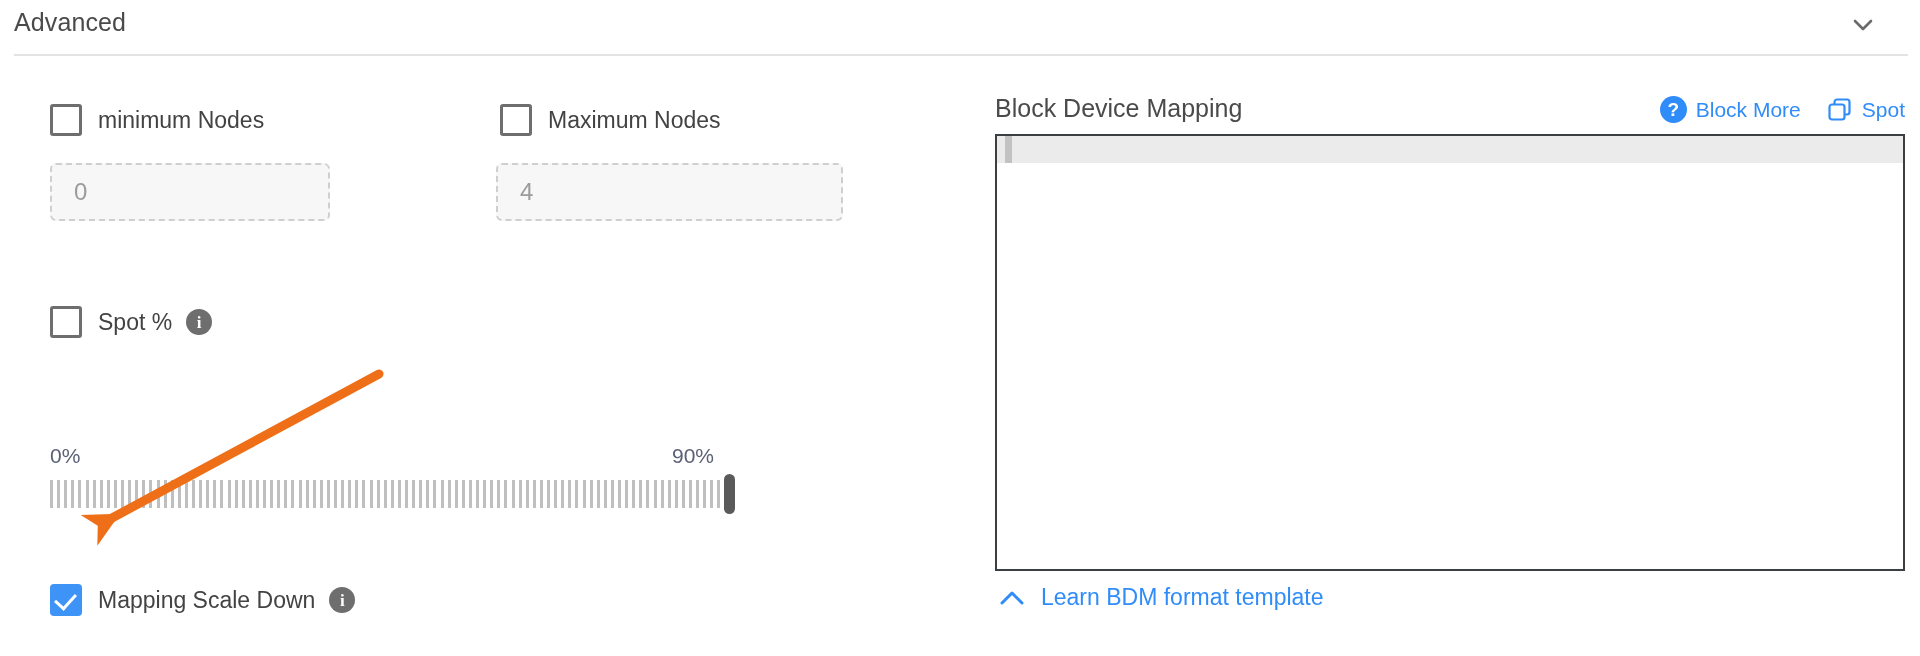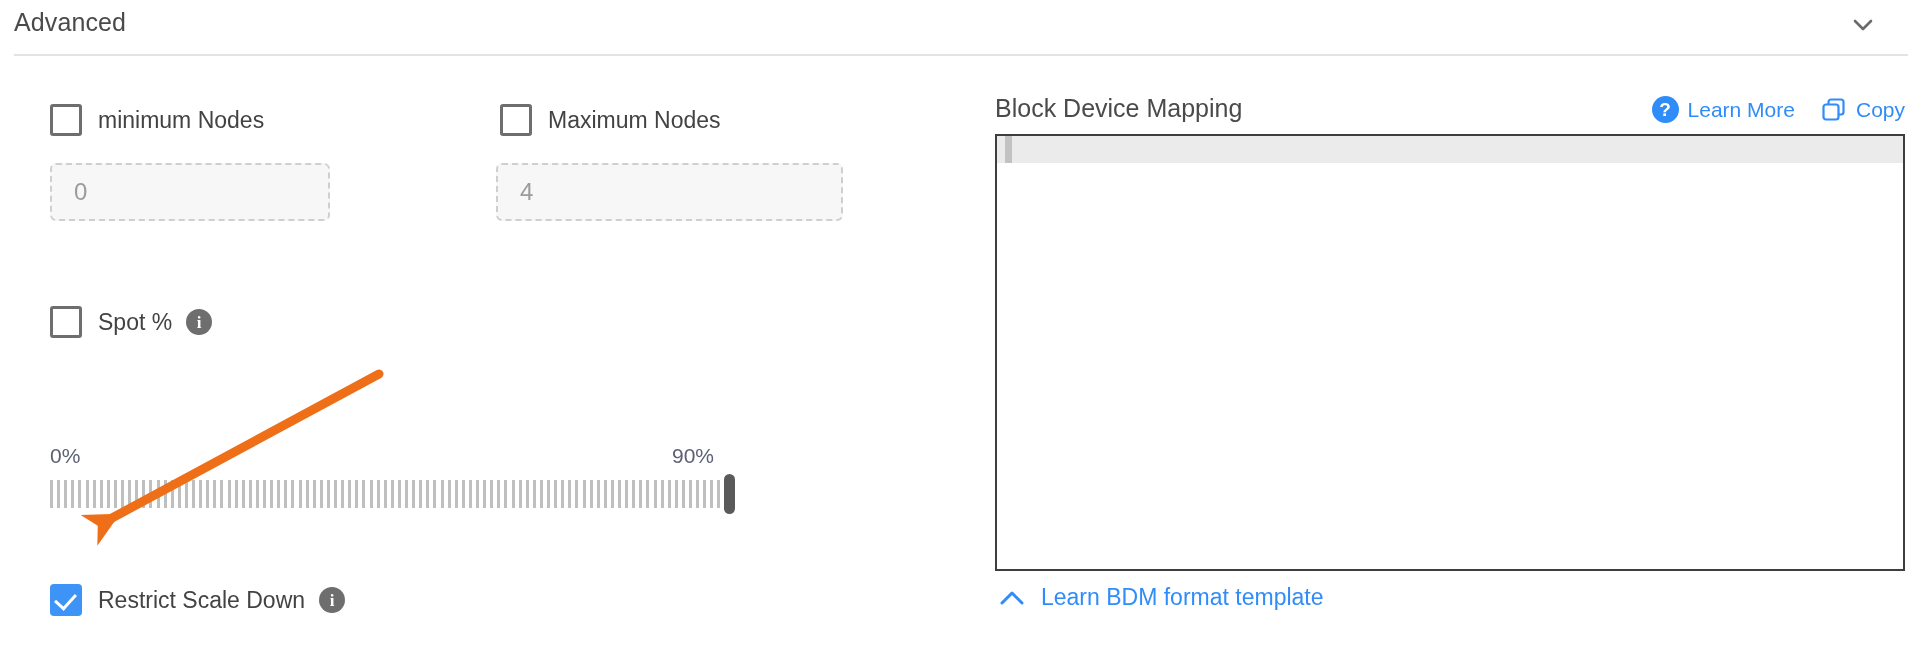--- a/index.html
+++ b/index.html
@@ -407,41 +407,41 @@
         <div class="tick" style="left: 21.3px;"></div>
         <div class="tick" style="left: 14.2px;"></div>
         <div class="tick" style="left: 7.1px;"></div>
         <div class="tick" style="left: 0px;"></div>
       <div class="slider-thumb"></div>
     </div>
   </div>
 
   <div class="checkbox-row" style="left:50px; top:530px;">
     <div class="cb checked"></div>
-    <div class="cb-label">Restrict Scale Down</div>
+    <div class="cb-label">Mapping Scale Down</div>
     <div class="info-icon">i</div>
   </div>
 </div>
 
 <div class="right-col">
   <div class="bdm-title">Block Device Mapping</div>
 
   <div class="bdm-actions">
     <div class="action-link">
       <span class="q-icon">?</span>
-      <span>Learn More</span>
+      <span>Block More</span>
     </div>
     <div class="action-link">
       <span>
         <svg class="copy-icon" viewBox="0 0 26 26" aria-hidden="true">
           <rect x="7.5" y="2.5" width="15" height="15" rx="2.5" fill="none" stroke="#2f8cf8" stroke-width="2.2"></rect>
           <rect x="2.5" y="7.5" width="15" height="15" rx="2.5" fill="#ffffff" stroke="#2f8cf8" stroke-width="2.2"></rect>
         </svg>
       </span>
-      <span>Copy</span>
+      <span>Spot</span>
     </div>
   </div>
 
   <div class="editor">
     <div class="editor-activeline"></div>
     <div class="editor-gutter"></div>
     <div class="editor-content"></div>
   </div>
 
   <div class="bdm-footer">

